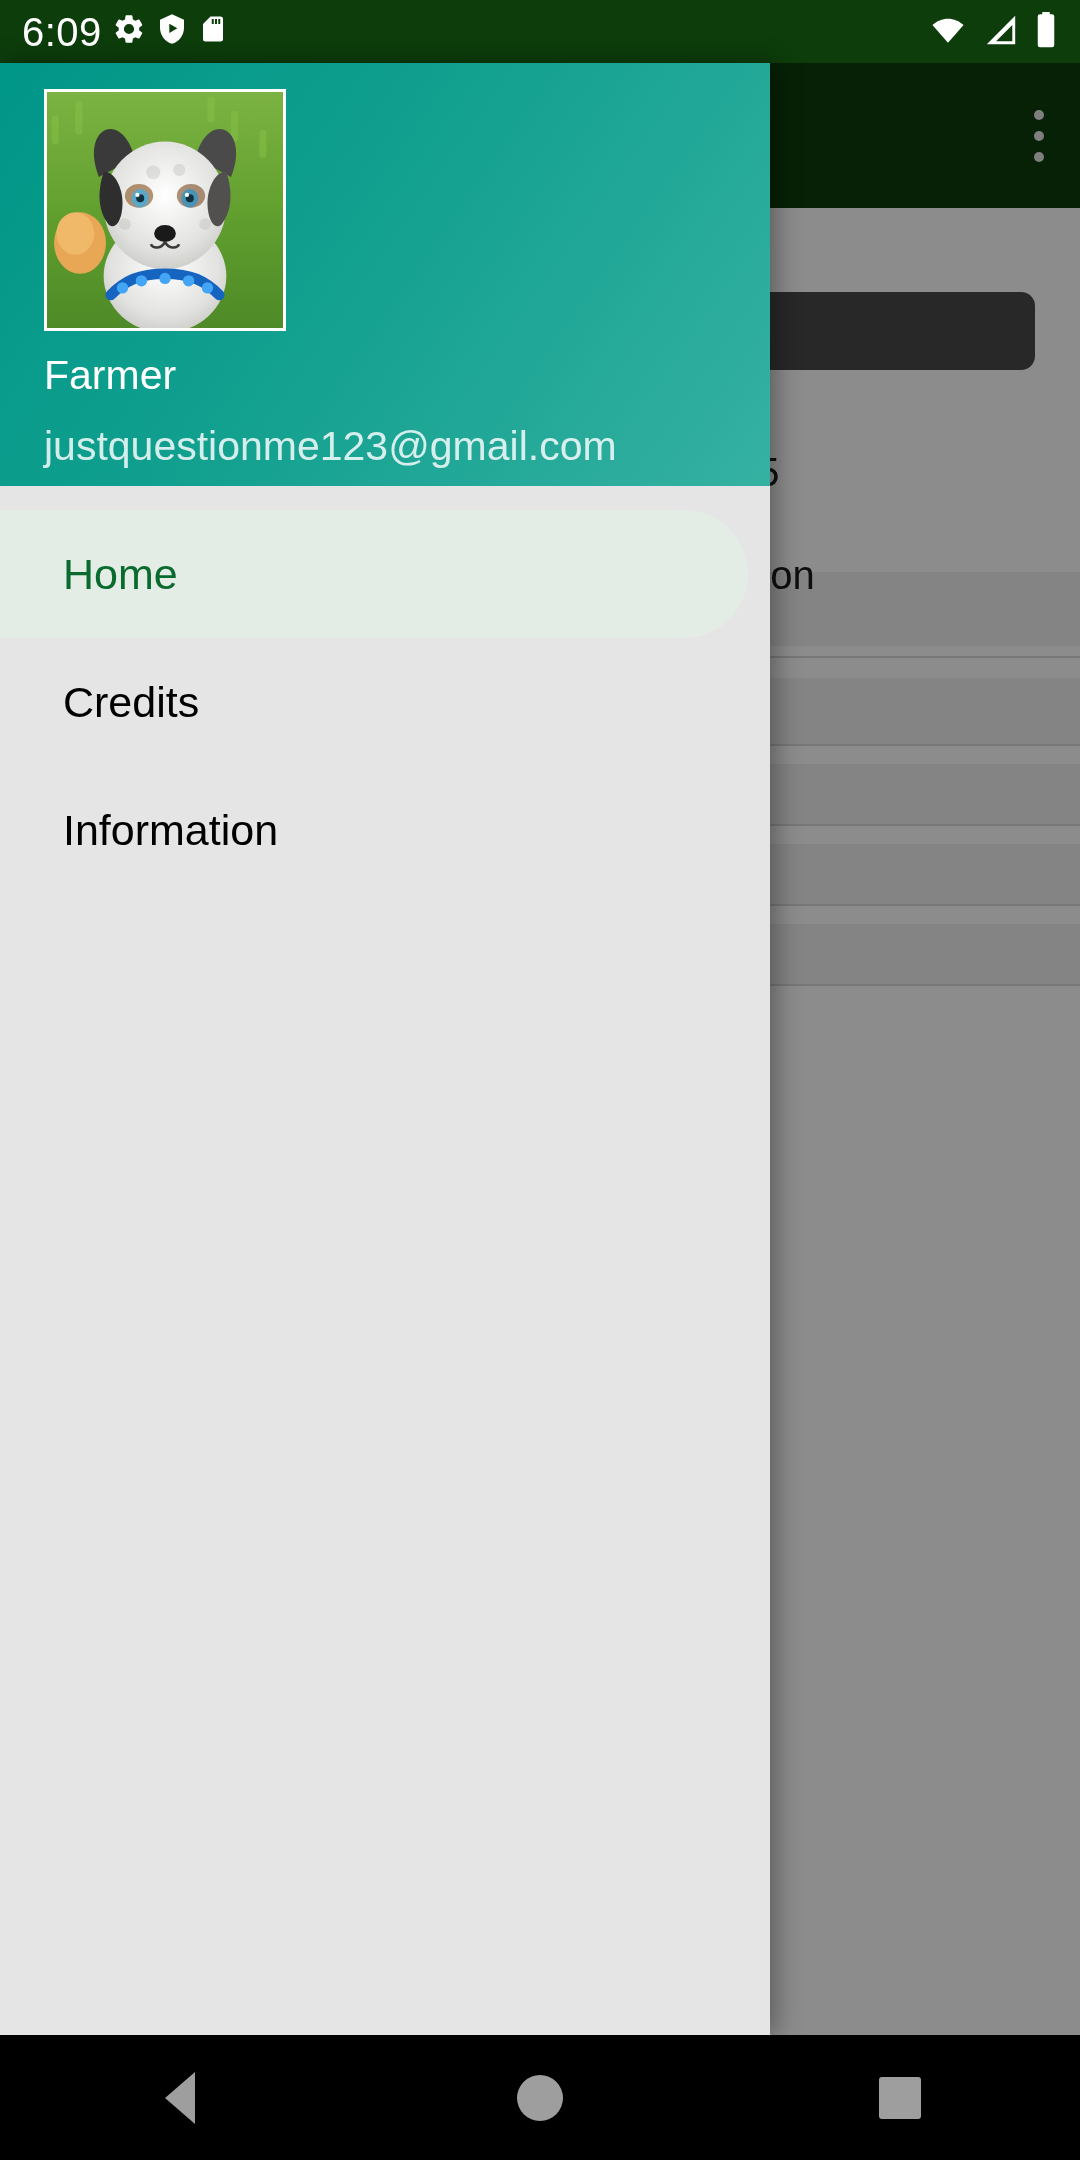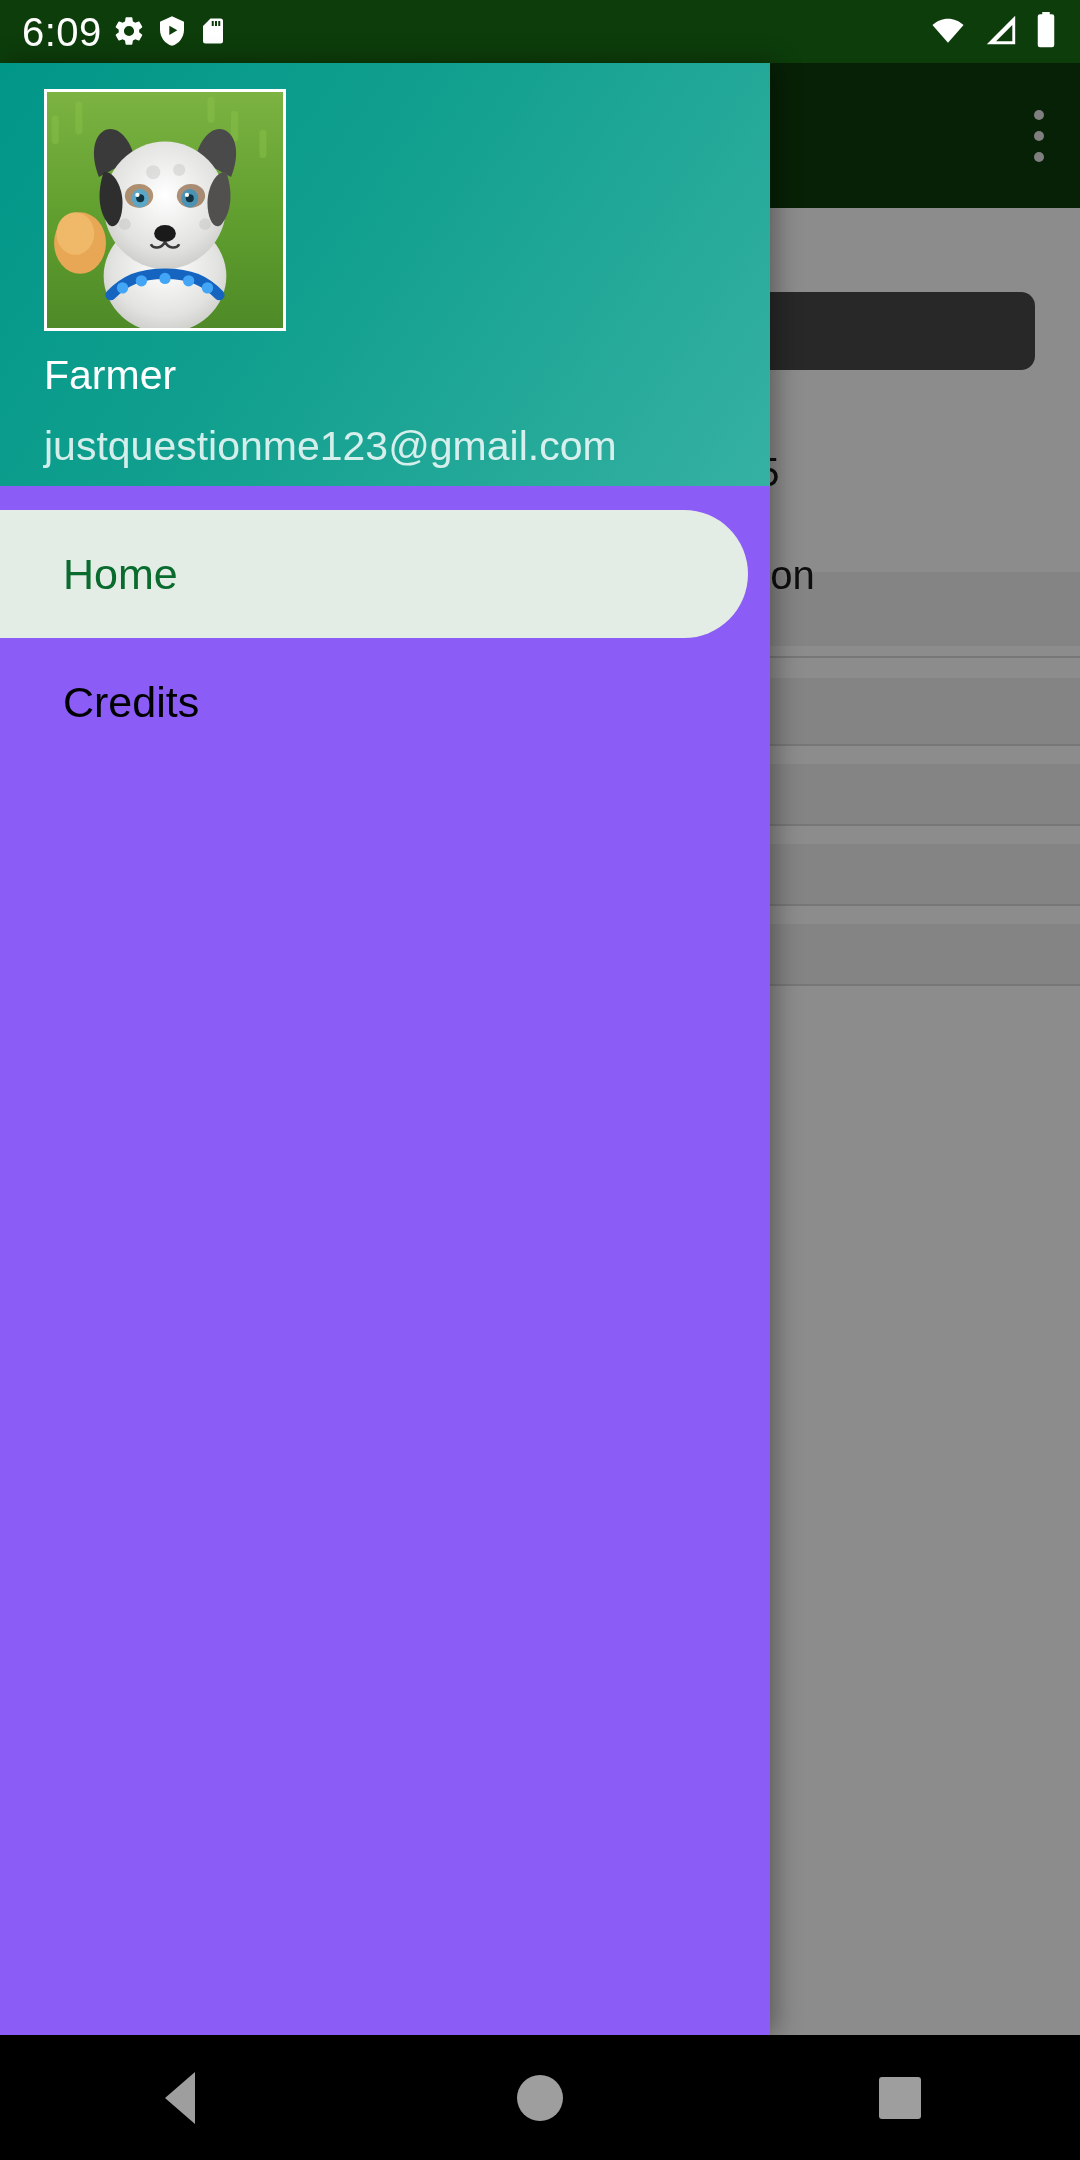--- a/index.html
+++ b/index.html
@@ -47,30 +47,30 @@
     position:absolute; left:0; top:63px; width:1080px; height:1972px;
     background:rgba(0,0,0,0.45);
   }
 
   
   #status-bar {
     position:absolute; left:0; top:0; width:1080px; height:63px;
     background:#0d3d0b; z-index:50;
     display:flex; align-items:center; padding:0 22px;
   }
-  #status-left { display:flex; align-items:flex-end; gap:10px; }
+  #status-left { display:flex; align-items:flex-start; gap:10px; }
   #clock { color:#fff; font-size:40px; letter-spacing:0.5px; line-height:1; }
   .sicon { display:block; }
   #status-spacer { flex:1; }
   #status-right { display:flex; align-items:center; gap:14px; }
 
   
   #drawer {
     position:absolute; left:0; top:63px; width:770px; height:1972px;
-    background:#8b5cf6; z-index:60;
+    background:#e5e5e5; z-index:60;
     box-shadow:6px 0 24px rgba(0,0,0,0.35);
     display:flex; flex-direction:column;
   }
   #drawer-header {
     position:relative; width:100%; height:423px;
     background:linear-gradient(125deg,#009688 0%,#12a08f 45%,#35b1a2 100%);
     padding:26px 0 0 44px;
   }
   #avatar {
     width:242px; height:242px; border:3px solid #ffffff;
@@ -239,20 +239,21 @@
           </g>
         </svg>
       </div>
       <div id="profile-name">Farmer</div>
       <div id="profile-email">justquestionme123@gmail.com</div>
     </div>
 
     <div id="nav-list">
       <div class="nav-item selected">Home</div>
       <div class="nav-item">Credits</div>
+      <div class="nav-item">Information</div>
     </div>
   </div>
 
   <div id="nav-bar">
     <div class="navbtn">
       <span id="back-triangle"></span>
     </div>
     <div class="navbtn">
       <span id="home-circle"></span>
     </div>

